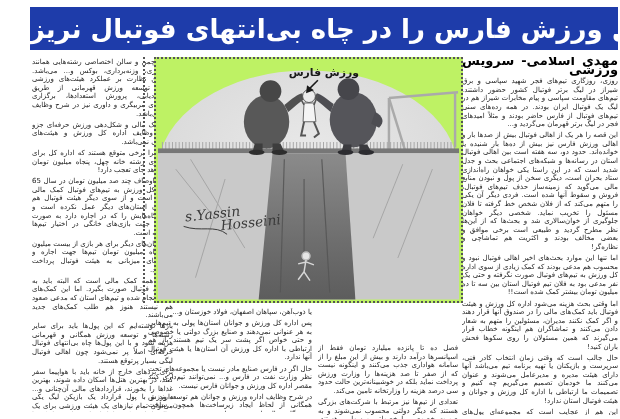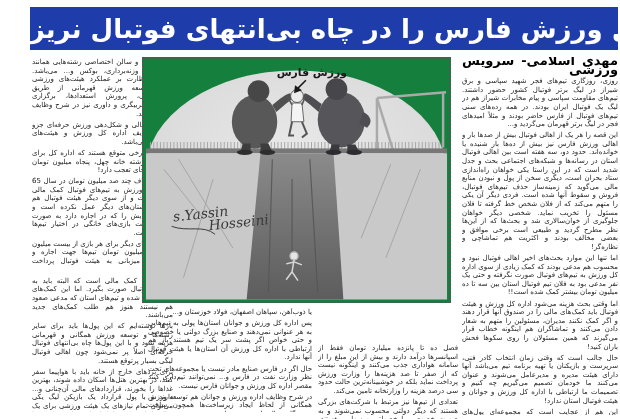--- a/index.html
+++ b/index.html
@@ -18,22 +18,22 @@
   .col .para{margin:0 0 2.5px 0;text-align:justify;text-align-last:right;}
   .byline{font-weight:bold;font-size:13px;margin:0 0 3px 0;color:#000;}
 
   .col-right{left:462px;top:57px;width:156px;height:358px;}
   .col-left{left:2px;top:58px;width:141px;height:354px;}
   .col-center-left{left:148px;top:308px;width:164px;height:104px;}
   .col-center-right{left:318px;top:305px;width:140px;height:107px;}
 
   
   .vrule{position:absolute;left:143px;top:57px;width:0;height:246px;border-left:2px dotted #555;}
-  .cartoon-box{position:absolute;left:142px;top:57px;width:309px;height:246px;
-       border:2px dotted #555;box-sizing:border-box;background:#15803d;}
+  .cartoon-box{position:absolute;left:154px;top:57px;width:309px;height:246px;
+       border:2px dotted #555;box-sizing:border-box;background:#bef264;}
   .cartoon-box svg{display:block;width:100%;height:100%;}
 </style>
 </head>
 <body>
 
 <div class="page">
 
   <div class="headline-bar" id="headlineBar" style="background: rgb(30, 60, 170);">
     <h1 style="color: rgb(255, 255, 255);">پول ورزش فارس را در چاه بی‌انتهای فوتبال نریزیم!</h1>
   </div>

